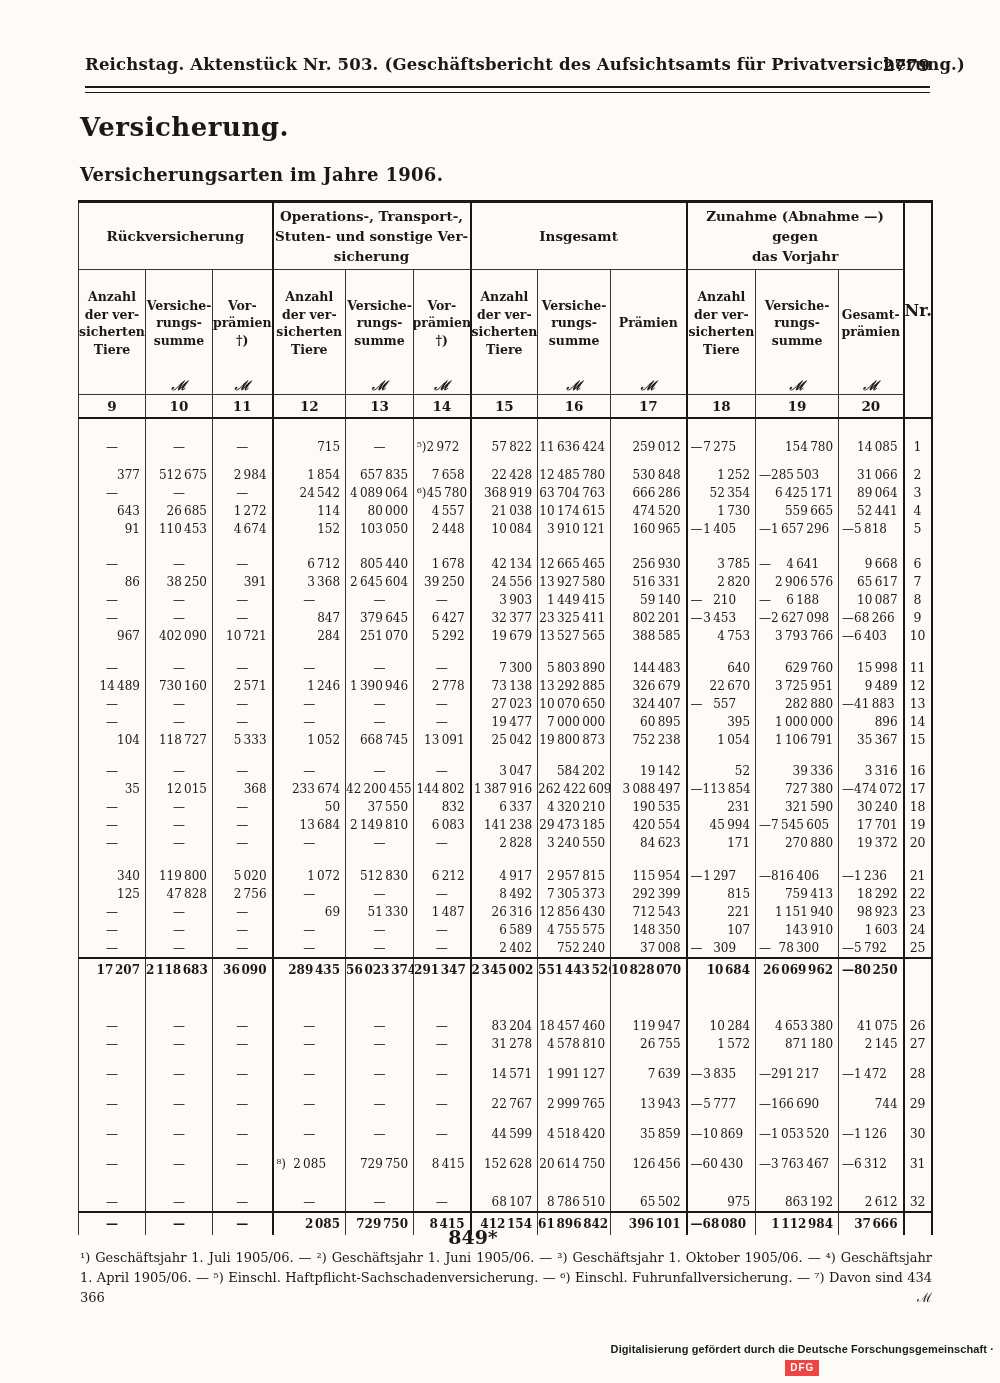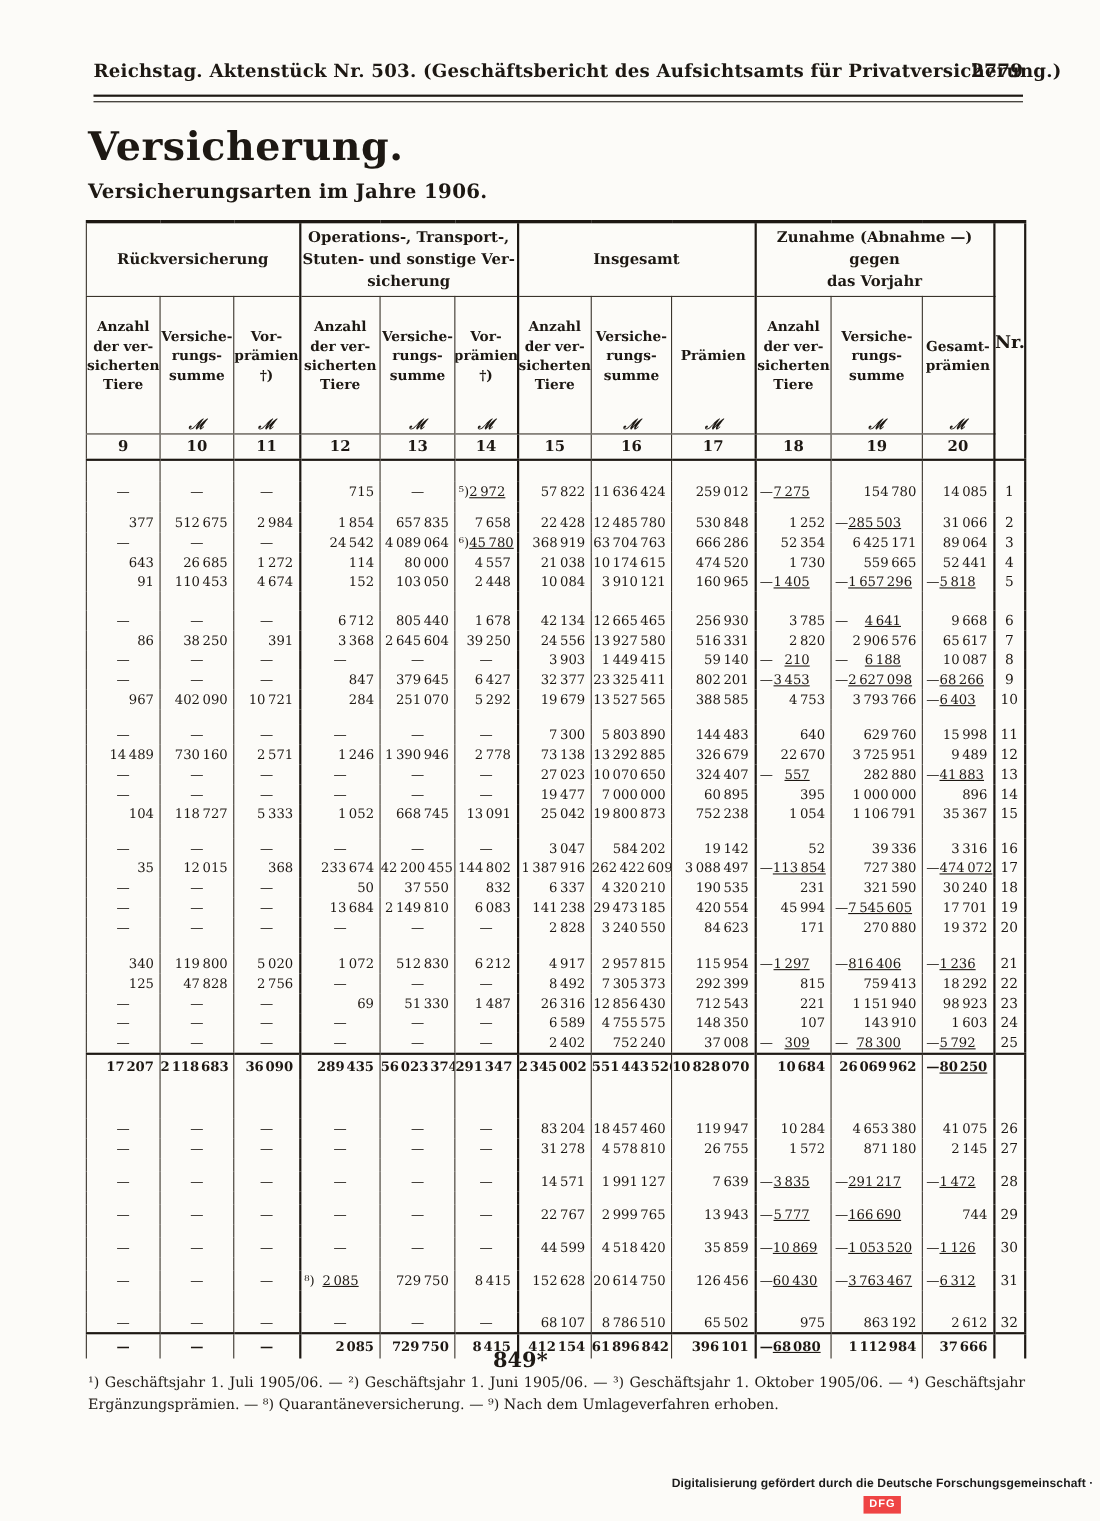--- a/index.html
+++ b/index.html
@@ -28,21 +28,21 @@
     position:absolute;right:0;top:0;font-weight:bold;font-size:17px;
   }
   .head-rule{
     position:absolute;top:86px;left:85px;width:845px;height:4px;
     border-top:2.2px solid var(--ink);
     border-bottom:1px solid var(--ink);
   }
   
   .doc-title{
     position:absolute;top:112px;left:80px;
-    font-size:36px;font-weight:bold;letter-spacing:.5px;
+    font-size:26px;font-weight:bold;letter-spacing:.5px;
   }
   .doc-subtitle{
     position:absolute;top:164px;left:80px;
     font-size:18px;font-weight:bold;letter-spacing:.3px;
   }
   
   .table-wrap{position:absolute;top:200px;left:78px;}
   table{
     border-collapse:collapse;table-layout:fixed;width:853px;
     border-top:3px solid var(--ink);
@@ -60,21 +60,21 @@
   .thcol .t{flex:1;display:flex;align-items:center;justify-content:center;
     white-space:pre-line;font-size:12.5px;line-height:1.4;text-align:center;}
   .thcol .u{height:18px;font-style:italic;font-size:13px;text-align:center;}
   th.cn{height:22px;font-size:13.5px;border-bottom:2.6px solid var(--ink);font-weight:600;}
   th.nrh{border-bottom:2.6px solid var(--ink);font-size:16px;}
   tbody td{height:18px;font-size:12px;line-height:18px;white-space:nowrap;}
   td.numc{text-align:right;padding-right:5px;word-spacing:-1.5px;}
   td.dash{text-align:center;}
   td.two .cellflex{display:flex;justify-content:space-between;align-items:baseline;}
   td.two .sign{padding-left:3px;}
-  td.two .val{padding-right:19px;word-spacing:-1.5px;text-decoration:underline;}
+  td.two .val{padding-right:19px;word-spacing:-1.5px;}
   td.nrc{text-align:center;font-size:12.5px;}
   tr.total td{border-top:2.4px solid var(--ink);font-weight:bold;height:22px;line-height:22px;}
   tr.total td.numc, tr.total td.two .val{word-spacing:-2.5px;}
   tr.spacer td{height:auto;}
   
   .footnotes{
     position:absolute;top:1248px;left:80px;width:852px;
     font-size:13px;line-height:20px;
   }
   .fn-line{white-space:nowrap;}
@@ -1144,21 +1144,21 @@
           <td class="bl numc">1 112 984</td>
           <td class="bl numc">37 666</td>
           <td class="nrc BL">&nbsp;</td>
         </tr>
       </tbody>
     </table>
 </div>
 
 <div class="footnotes">
   <div class="fn-line jl">¹) Geschäftsjahr 1. Juli 1905/06. — ²) Geschäftsjahr 1. Juni 1905/06. — ³) Geschäftsjahr 1. Oktober 1905/06. — ⁴) Geschäftsjahr</div>
-  <div class="fn-line">Ergänzungsprämien. — ⁸) Quarantäneversicherung. — ⁹) Nach dem Umlageverfahren erhoben.</div>
+  <div class="fn-line jl">1. April 1905/06. — ⁵) Einschl. Haftpflicht-Sachschadenversicherung. — ⁶) Einschl. Fuhrunfallversicherung. — ⁷) Davon sind 434 366 ℳ</div>
 </div>
 
 <div class="signature">849*</div>
 
 <div class="digi-bar">
   <span class="digi-note">Digitalisierung gefördert durch die Deutsche Forschungsgemeinschaft ·</span>
   <span class="dfg-logo">DFG</span>
 </div>
 
 </body></html>

